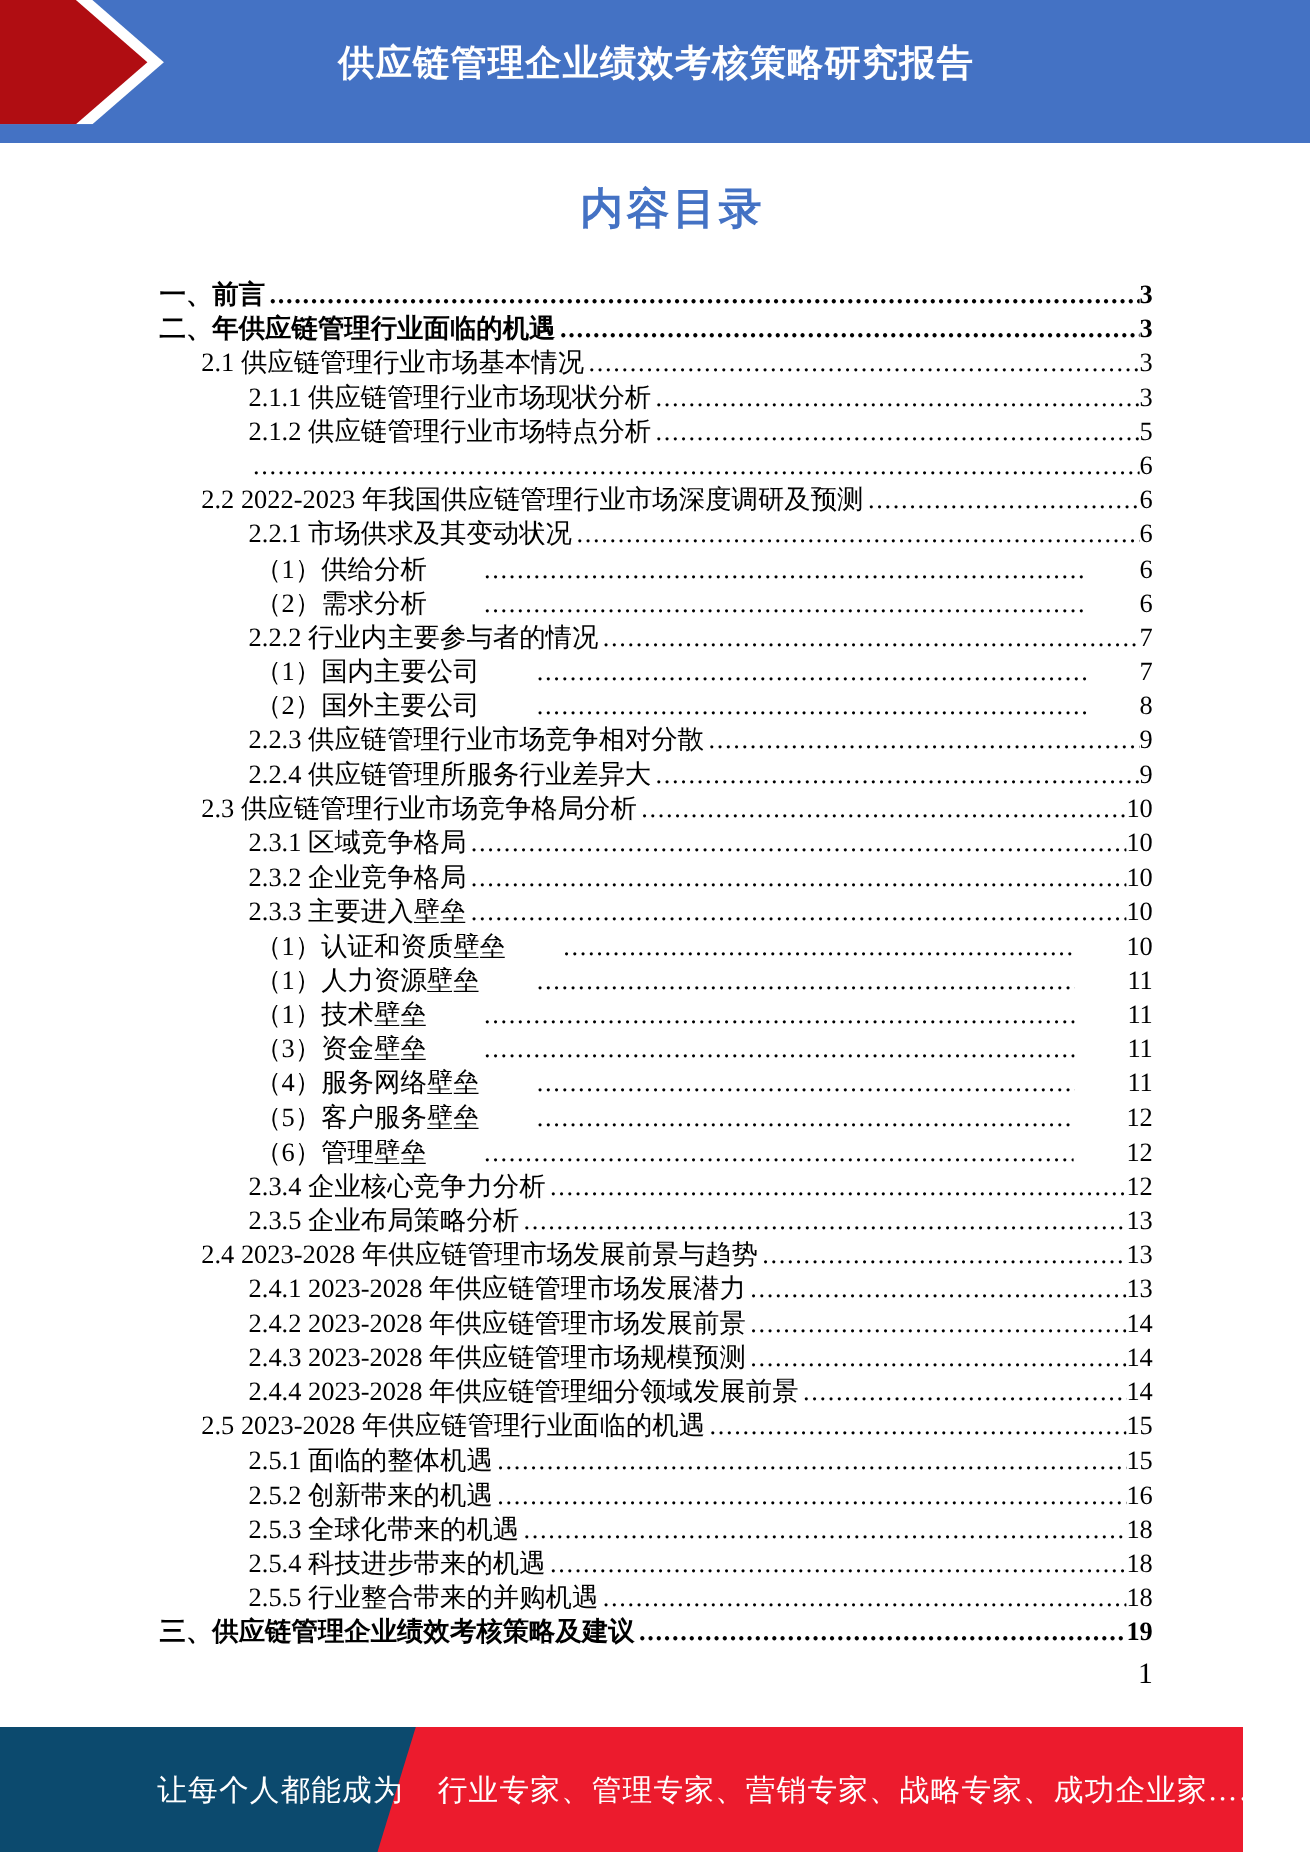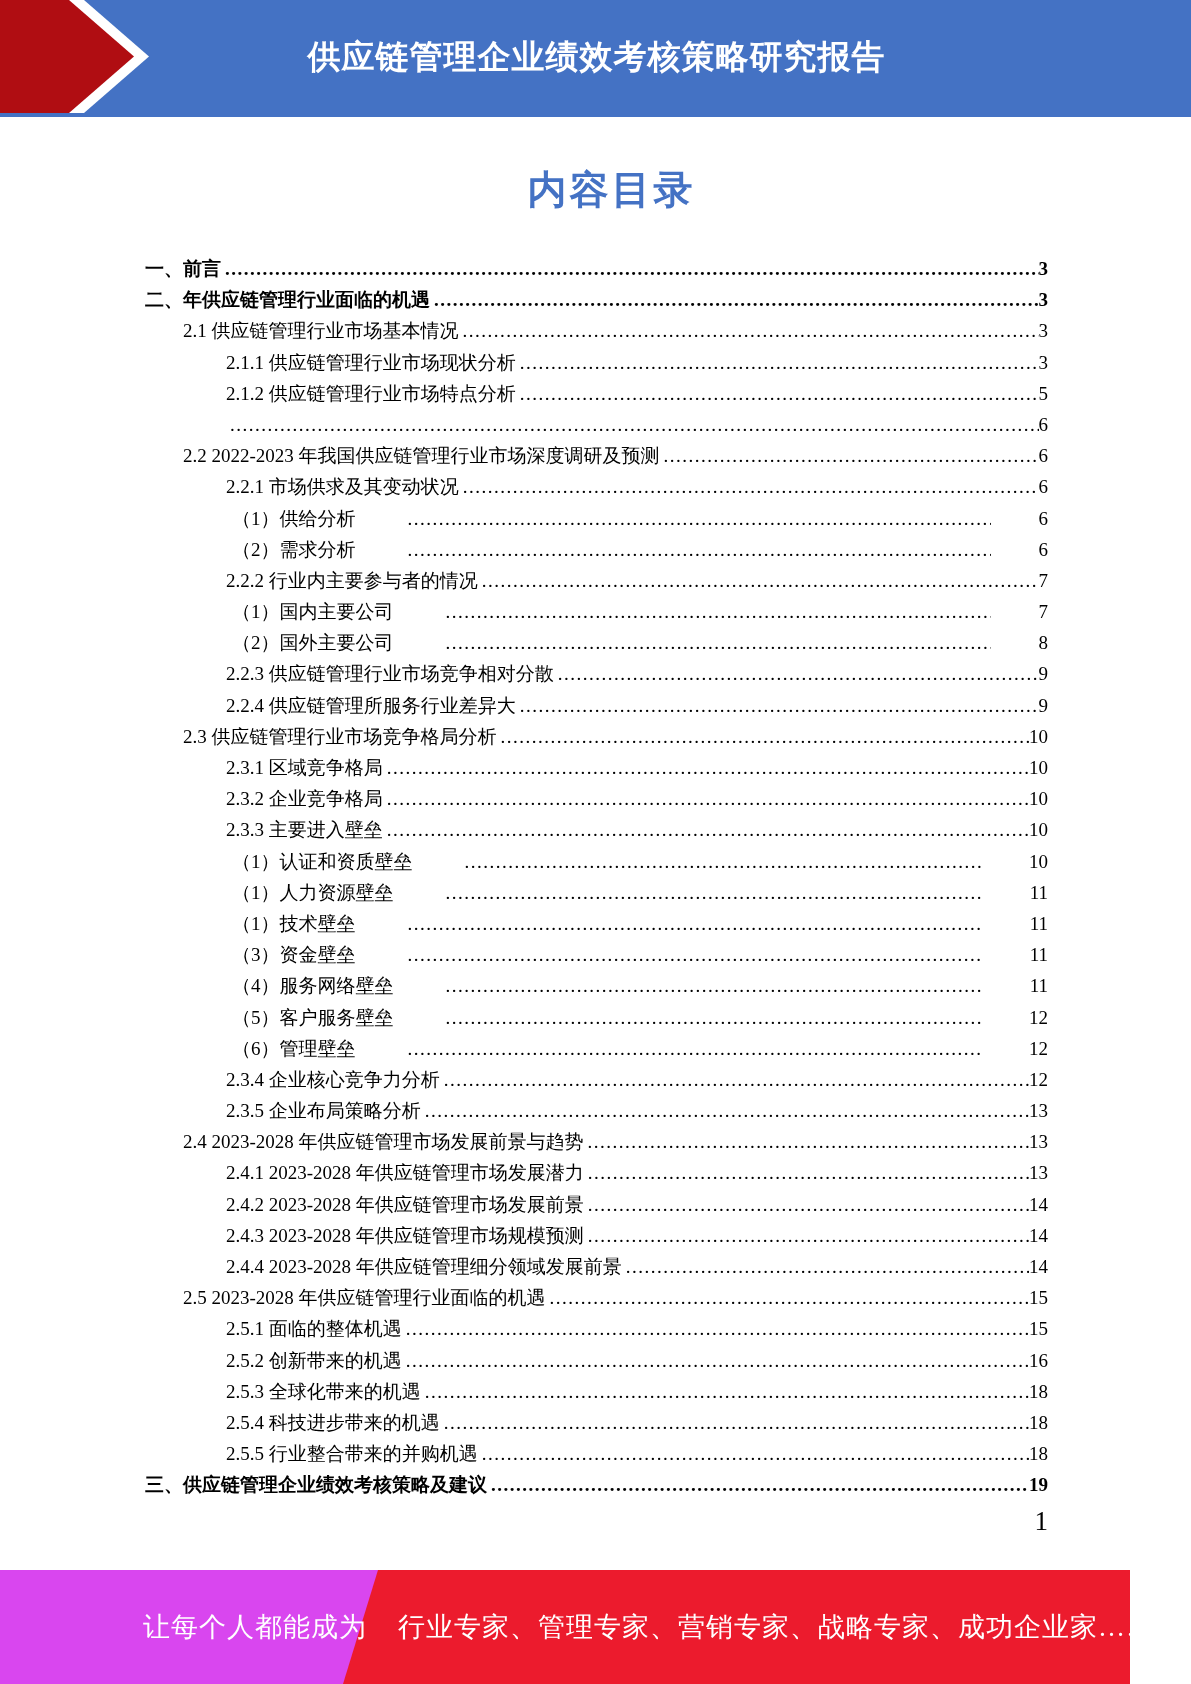--- a/index.html
+++ b/index.html
@@ -5,21 +5,21 @@
   html,body { margin:0; padding:0; background:#e8e8e8; }
   .page {
     position:relative; width:1191px; height:1684px; margin:0 auto;
     background:#ffffff; overflow:hidden;
     font-family:"Liberation Serif","DejaVu Serif",serif;
     color:#000;
   }
 
   
   .banner {
-    position:absolute; top:0; left:0; width:1191px; height:117px;
+    position:absolute; top:0; left:0; width:1191px; height:130px;
     background:#4472C4;
   }
   .banner-arrow { position:absolute; top:0; left:0; width:160px; height:113px; }
   .banner-title {
     position:absolute; top:0; left:145px; width:903px; height:113px;
     line-height:113px; text-align:center;
     font-family:"Liberation Sans","DejaVu Sans",sans-serif;
     font-size:33px; font-weight:700; color:#ffffff;
     white-space:nowrap; letter-spacing:1px;
   }
@@ -31,21 +31,21 @@
     color:#4472C4; letter-spacing:3px;
   }
 
   
   .toc {
     position:absolute; top:253px; left:145px; width:903px;
   }
   .toc-row {
     display:flex; align-items:baseline;
     height:31.2px; line-height:31.2px;
-    font-size:19px; white-space:nowrap;
+    font-size:24px; white-space:nowrap;
   }
   .toc-row.bold { font-weight:700; }
   .toc-row.lvl2 { padding-left:38px; }
   .toc-row.lvl3 { padding-left:81px; }
   .toc-row.lvl4 { padding-left:87px;gap:48px; }
   .toc-label { white-space:nowrap; }
   .toc-leader { flex:1 1 auto; overflow:hidden; white-space:nowrap; margin-left:4px; }
   .toc-leader::after {
     content:"....................................................................................................................................................................................................................................................................";
     letter-spacing:1.5px;
@@ -54,21 +54,21 @@
 
   
   .sheet-number {
     position:absolute; top:1506px; left:145px; width:903px;
     text-align:right; font-size:27px; line-height:30px;
   }
 
   
   .footer {
     position:absolute; left:0; bottom:0; width:1130px; height:114px;
-    background:#d946ef; overflow:hidden;text-decoration:underline;
+    background:#0c4a6e; overflow:hidden;text-decoration:underline;
   }
   .footer-red {
     position:absolute; inset:0;
     background:#EC1B2D;
     -webkit-clip-path:polygon(378px 0, 1191px 0, 1191px 114px, 343px 114px);
     clip-path:polygon(378px 0, 1191px 0, 1191px 114px, 343px 114px);
   }
   .footer-left-text {
     position:absolute; left:143px; top:0; height:114px; line-height:114px;
     color:#ffffff; font-size:27px; white-space:nowrap; letter-spacing:1px;

